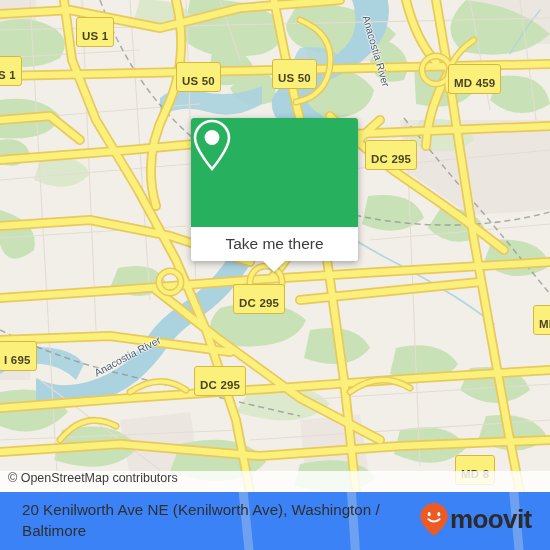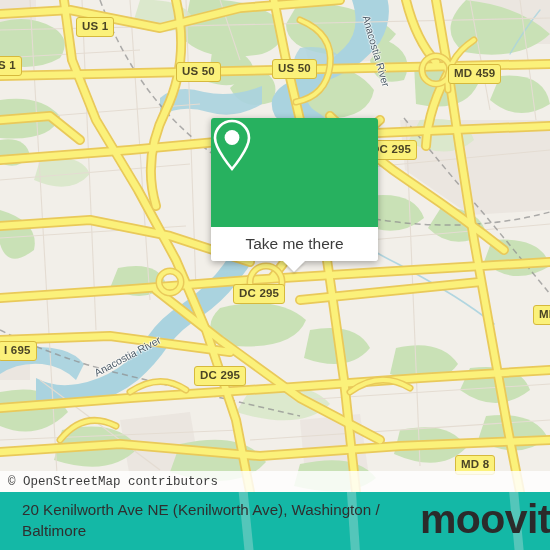--- a/index.html
+++ b/index.html
@@ -24,21 +24,21 @@
   .shield {
     position: absolute;
     background: #fbf17a;
     border: 1.6px solid #d6b93c;
     border-radius: 3px;
     color: #4a4426;
     font-family: "Liberation Sans", sans-serif;
     font-weight: bold;
     font-size: 11.5px;
     line-height: 13px;
-    padding: 2px 5px 3px 5px;
+    padding: 12px 5px 3px 5px;
     white-space: nowrap;
     letter-spacing: 0.2px;
     text-shadow: 0 0 1px #fbf17a;
   }
 
   
   .rivlabel {
     position: absolute;
     color: #4b5a66;
     font-family: "Liberation Sans", sans-serif;
@@ -51,21 +51,20 @@
 
   
   .card {
     position: absolute;
     left: 191px; top: 118px;
     width: 167px; height: 143px;
     border-radius: 3px;
     box-shadow: 0 2px 7px rgba(0,0,0,.32);
     overflow: visible;
     z-index: 40;
-    margin-left: 20px;
   }
   .card-head {
     width: 167px; height: 109px;
     border-radius: 3px 3px 0 0;
     display: flex; align-items: center; justify-content: center;
   }
   .card-foot {
     width: 167px; height: 34px;
     background: #ffffff;
     border-radius: 0 0 3px 3px;
@@ -82,36 +81,35 @@
     border-top: 11px solid #ffffff;
     filter: drop-shadow(0 2px 1px rgba(0,0,0,.18));
   }
 
   
   .attrib {
     position: absolute;
     left: 0; top: 471px;
     width: 550px; height: 21px;
     background: rgba(255,255,255,.82);
-    display: flex; align-items: center;
+    display: flex; 
     z-index: 45;
-    font-family: Liberation Mono, monospace;
   }
   .attrib span {
     padding-left: 8px;
     font-size: 12.5px;
     color: #3c3c3c;
   }
 
   
   .footer {
     position: absolute;
     left: 0; top: 492px;
     width: 550px; height: 58px;
-    background: #14b8a6;
+    background: #3b82f6;
     overflow: hidden;
   }
   .footer-watermark {
     position: absolute; left: 0; top: -492px;
     width: 550px; height: 550px;
     opacity: .30;
     pointer-events: none;
   }
   .addr {
     position: absolute;
@@ -122,21 +120,21 @@
     color: #2f2f2f;
   }
   .logo {
     position: absolute;
     left: 419px; top: 500px;
     width: 126px; height: 38px;
     display: flex; align-items: center;
     z-index: 60;
   }
   .logo-word {
-    font-size: 41px;
+    font-size: 26px;
     font-weight: bold;
     color: #2b2b2b;
     letter-spacing: -0.6px;
     margin-left: 1px;
     line-height: 31px;
   }
 </style>
 </head>
 <body>
 

